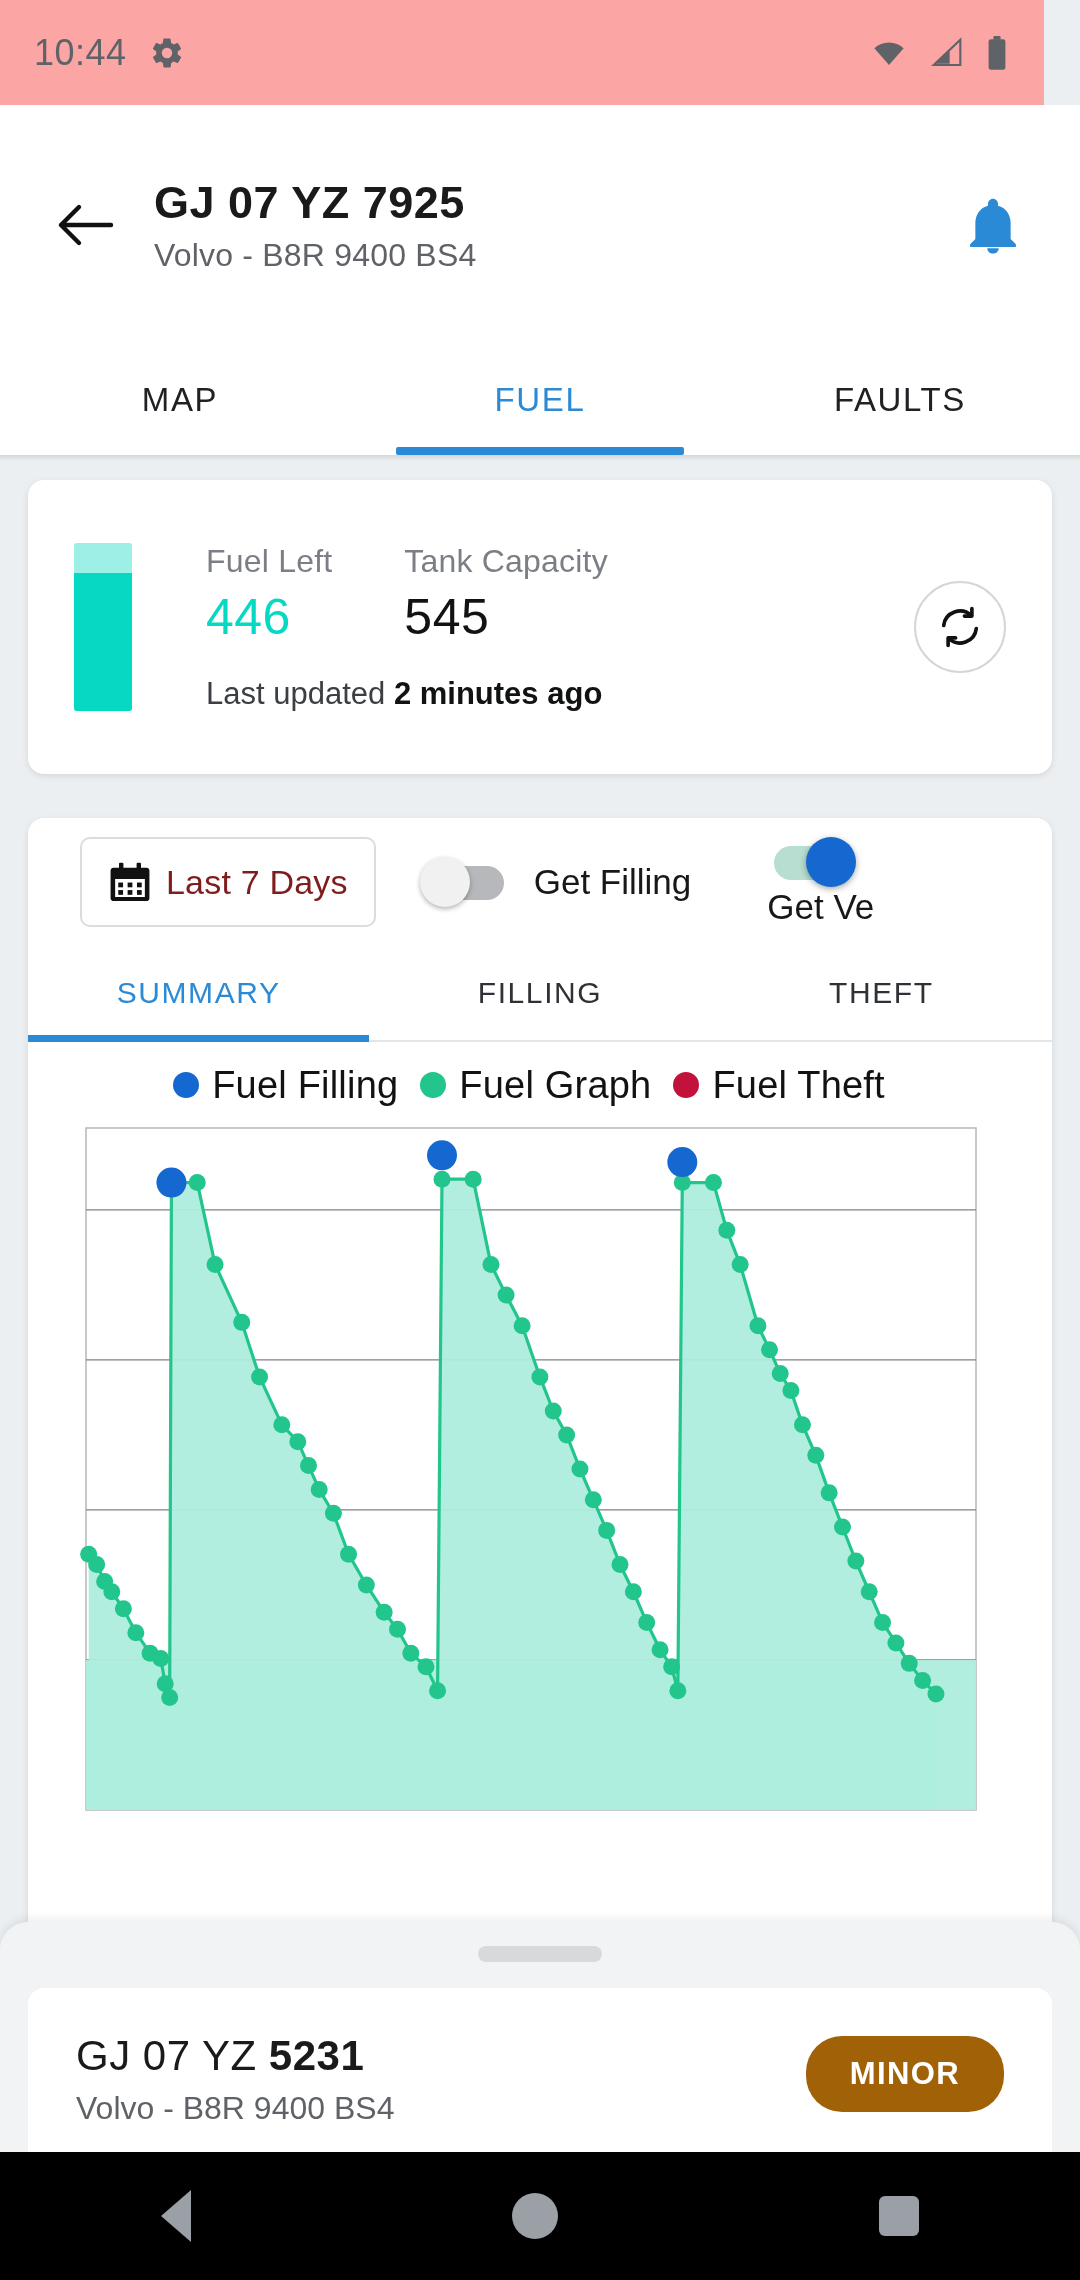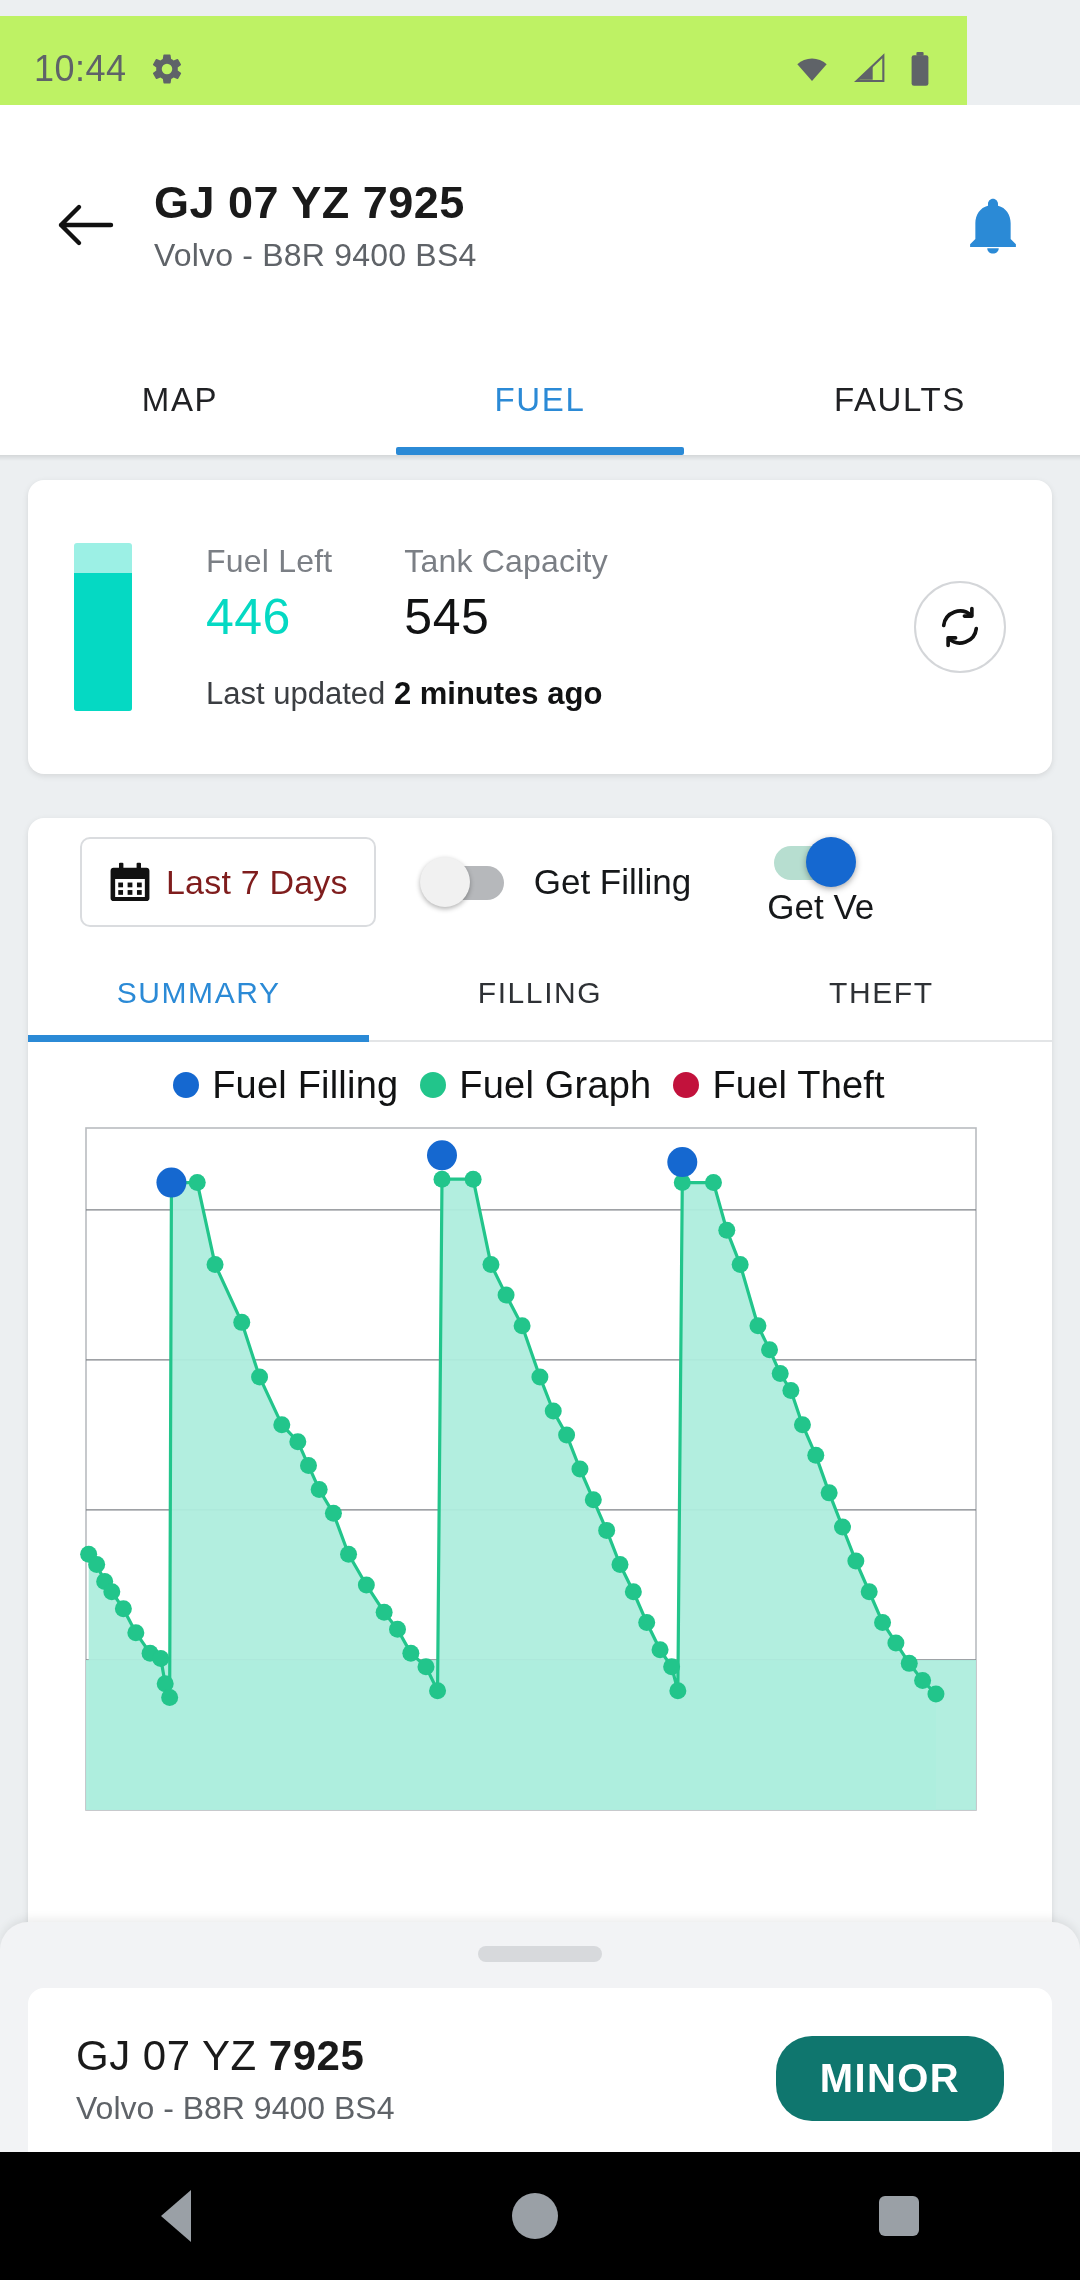--- a/index.html
+++ b/index.html
@@ -6,22 +6,22 @@
   html, body {
     width:1080px; height:2280px;
     background:#ffffff;
     font-family:"Liberation Sans", sans-serif;
     overflow:hidden;
   }
   #root { position:relative; width:1080px; height:2280px; background:#eceff1; }
 
   
   .statusbar {
-    position:absolute; top:16px; left:0; width:967px; height:105px;
-    background:#bef264; display:flex; align-items:center;
+    position:absolute; top:0; left:0; width:1044px; height:105px;
+    background:#fca5a5; display:flex; align-items:center;
     padding:0 34px;
   }
   .sb-time { font-size:36px; color:#5f6368; letter-spacing:.5px; }
   .sb-gear { margin-left:22px; width:36px; height:36px; display:block; }
   .sb-right { margin-left:auto; display:flex; align-items:center; gap:18px; }
   .sb-right svg { display:block; }
 
   
   .header {
     position:absolute; top:105px; left:0; width:1080px; height:240px;
@@ -140,22 +140,22 @@
     background:#ffffff; border-radius:16px 16px 0 0;
     padding:44px 48px 0 48px;
     display:flex; align-items:flex-start;
   }
   .sheet-texts { flex:1 1 auto; }
   .sheet-plate { font-size:42px; color:#1a1a1a; letter-spacing:.5px; }
   .sheet-plate b { font-weight:bold; }
   .sheet-sub { font-size:32px; color:#5f6368; margin-top:10px; }
   .minor-badge {
     flex:0 0 auto; margin-top:4px;
-    background:#0f766e; color:#ffffff; font-weight:bold;
-    font-size:40px; letter-spacing:1.4px;
+    background:#a16207; color:#ffffff; font-weight:bold;
+    font-size:31px; letter-spacing:1.4px;
     padding:20px 44px; border-radius:36px;
   }
 
   
   .navbar {
     position:absolute; left:0; bottom:0; width:1080px; height:128px;
     background:#000000; display:flex; align-items:center; justify-content:space-around;
   }
   .nav-back { width:0; height:0; border-top:26px solid transparent; border-bottom:26px solid transparent; border-right:30px solid #9aa0a6; }
   .nav-home { width:46px; height:46px; border-radius:50%; background:#9aa0a6; }
@@ -395,21 +395,21 @@
           <circle cx="602.3000000000001" cy="38.10000000000002" r="15" fill="#1568d0"></circle>
         </svg>
     </div>
   </div>
 
   <div class="sheet">
     <div class="sheet-handle"></div>
     <div class="sheet-card">
       <div class="sheet-texts">
         <div class="sheet-plate">
-          <span>GJ 07 YZ </span><b>7925</b>
+          <span>GJ 07 YZ </span><b>5231</b>
         </div>
         <div class="sheet-sub">Volvo - B8R 9400 BS4</div>
       </div>
       <div class="minor-badge">MINOR</div>
     </div>
   </div>
 
   <div class="navbar">
     <span class="nav-back"></span>
     <span class="nav-home"></span>

